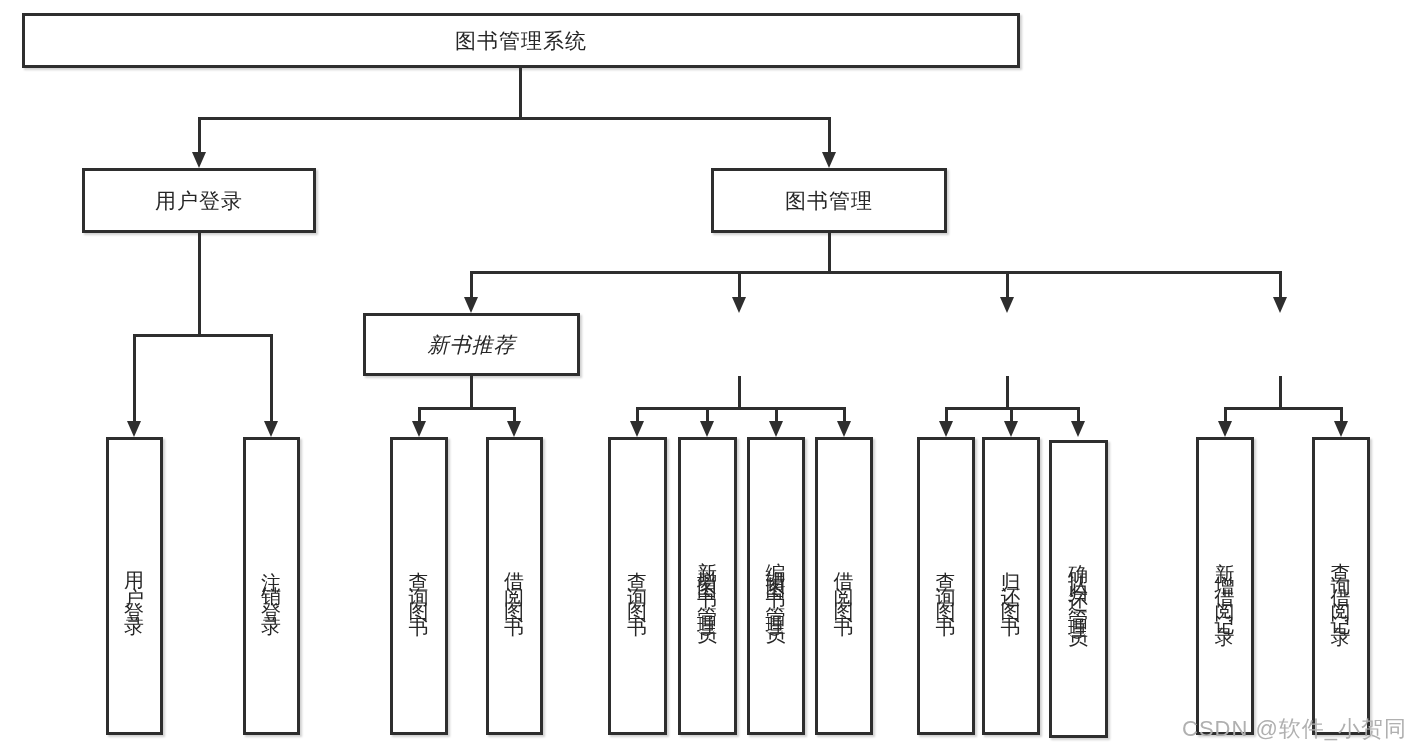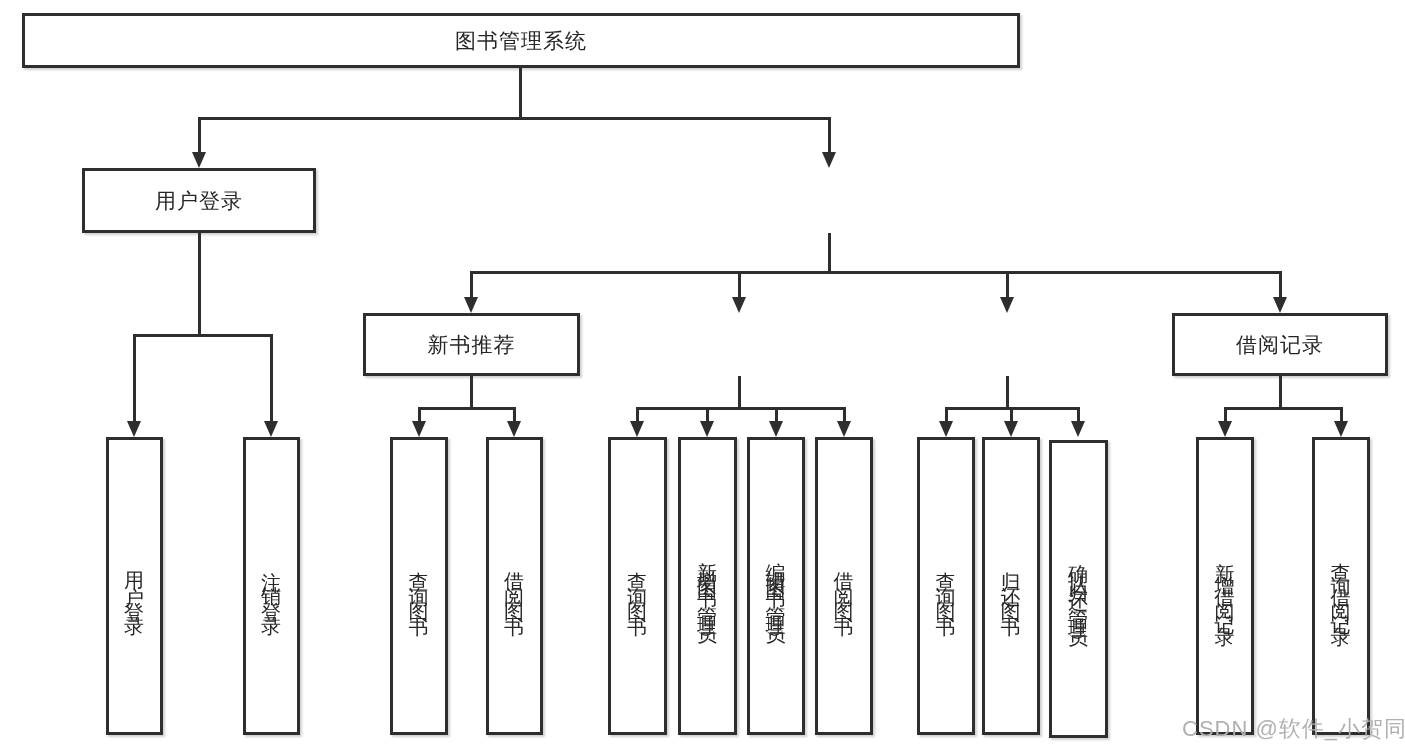--- a/index.html
+++ b/index.html
@@ -76,44 +76,44 @@
   <div class="vline" style="left:519px;top:68px;height:50px;"></div>
   <div class="hline" style="left:198px;top:117px;width:633px;"></div>
   <div class="vline" style="left:198px;top:118px;height:35px;"></div>
   <div class="vline" style="left:828px;top:118px;height:35px;"></div>
   <div class="arrow" style="left:192px;top:152px;"></div>
   <div class="arrow" style="left:822px;top:152px;"></div>
 
   <div class="hbox" style="left:82px;top:168px;width:234px;height:65px;">
     <span>用户登录</span>
   </div>
+  <div class="hbox" style="left:711px;top:168px;width:236px;height:65px;">
+    <span>图书管理</span>
+  </div>
 
   <div class="vline" style="left:198px;top:233px;height:102px;"></div>
   <div class="hline" style="left:133px;top:334px;width:140px;"></div>
   <div class="vline" style="left:133px;top:335px;height:88px;"></div>
   <div class="vline" style="left:270px;top:335px;height:88px;"></div>
   <div class="arrow" style="left:127px;top:421px;"></div>
   <div class="arrow" style="left:264px;top:421px;"></div>
 
   <div class="vline" style="left:828px;top:233px;height:39px;"></div>
   <div class="hline" style="left:470px;top:271px;width:812px;"></div>
   <div class="vline" style="left:470px;top:272px;height:27px;"></div>
   <div class="vline" style="left:738px;top:272px;height:27px;"></div>
   <div class="vline" style="left:1006px;top:272px;height:27px;"></div>
   <div class="vline" style="left:1279px;top:272px;height:27px;"></div>
   <div class="arrow" style="left:464px;top:297px;"></div>
   <div class="arrow" style="left:732px;top:297px;"></div>
   <div class="arrow" style="left:1000px;top:297px;"></div>
   <div class="arrow" style="left:1273px;top:297px;"></div>
 
-  <div class="hbox" style="left:363px;top:313px;width:217px;height:63px;">
+  <div class="hbox" style="left:363px;top:313px;width:217px;height:63px;font-style:italic;">
     <span>新书推荐</span>
-  </div>
-  <div class="hbox" style="left:1172px;top:313px;width:216px;height:63px;">
-    <span>借阅记录</span>
   </div>
 
   <div class="vline" style="left:470px;top:376px;height:32px;"></div>
   <div class="vline" style="left:738px;top:376px;height:32px;"></div>
   <div class="vline" style="left:1006px;top:376px;height:32px;"></div>
   <div class="vline" style="left:1279px;top:376px;height:32px;"></div>
 
   <div class="hline" style="left:418px;top:407px;width:98px;"></div>
   <div class="hline" style="left:636px;top:407px;width:210px;"></div>
   <div class="hline" style="left:945px;top:407px;width:135px;"></div>

